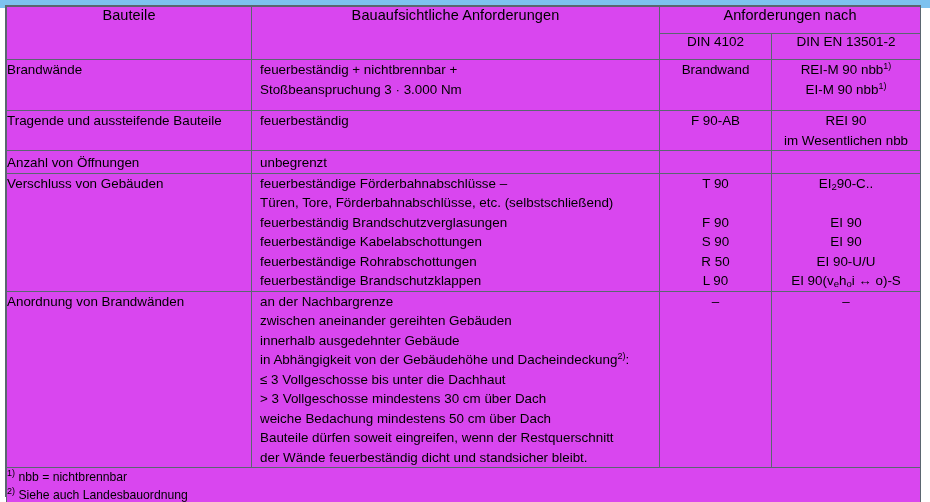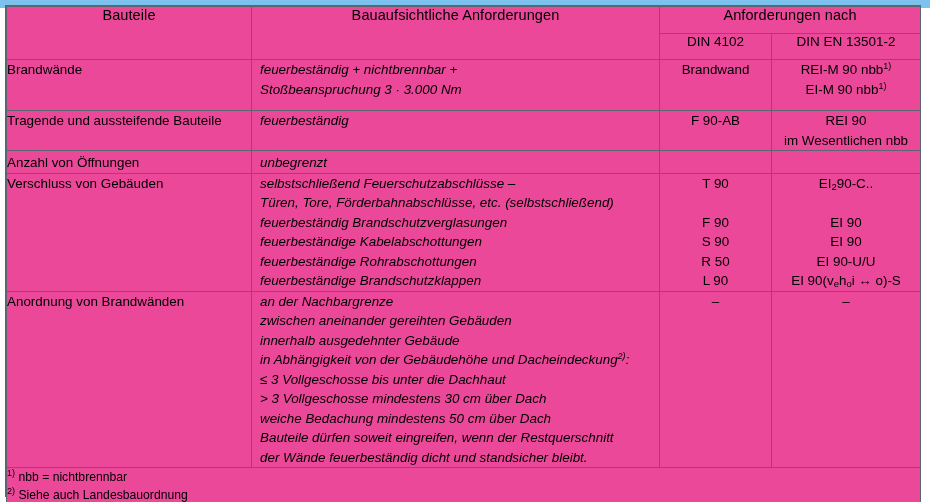--- a/index.html
+++ b/index.html
@@ -39,21 +39,21 @@
   }
   table.fire-table {
     width: 100%;
     height: 100%;
     border-collapse: collapse;
     table-layout: fixed;
     background: #c9e3f7;
   }
   table.fire-table td, table.fire-table th {
     border: 1px solid #5b6670;
-    background: #ec4899;
+    background: #d946ef;
     vertical-align: top;
     padding: 0;
     font-weight: normal;
     color: #000000;
   }
   .c1 { width: 245px; }
   .c2 { width: 408px; }
   .c3 { width: 112px; }
   .c4 { width: 149px; }
 
@@ -72,21 +72,21 @@
   }
   .hrow1 { height: 27px; }
   .hrow2 { height: 26px; }
 
   td.cell {
     font-size: 13.4px;
     line-height: 19.5px;
     padding: 7px 0 7px 6px;
     margin-left: 40px;
   }
-  td.cell.pad2 { padding-left: 8px; font-style: italic; }
+  td.cell.pad2 { padding-left: 8px; }
   td.center {
     text-align: center;
     padding-left: 0;
     padding-right: 0;
   }
   .lines > div { white-space: nowrap; }
   .blank-line { visibility: hidden; }
 
   sup {
     font-size: 9px;
@@ -176,21 +176,21 @@
           <td class="cell pad2 lines" style="padding-top:2px;">
             <div>unbegrenzt</div>
           </td>
           <td class="cell center"></td>
           <td class="cell center"></td>
         </tr>
 
         <tr class="r-verschluss">
           <td class="cell">Verschluss von Gebäuden</td>
           <td class="cell pad2 lines">
-            <div>selbstschließend Feuerschutzabschlüsse –</div>
+            <div>feuerbeständige Förderbahnabschlüsse –</div>
             <div>Türen, Tore, Förderbahnabschlüsse, etc. (selbstschließend)</div>
             <div>feuerbeständig Brandschutzverglasungen</div>
             <div>feuerbeständige Kabelabschottungen</div>
             <div>feuerbeständige Rohrabschottungen</div>
             <div>feuerbeständige Brandschutzklappen</div>
           </td>
           <td class="cell center lines">
             <div>T 90</div>
             <div class="blank-line">&nbsp;</div>
             <div>F 90</div>

